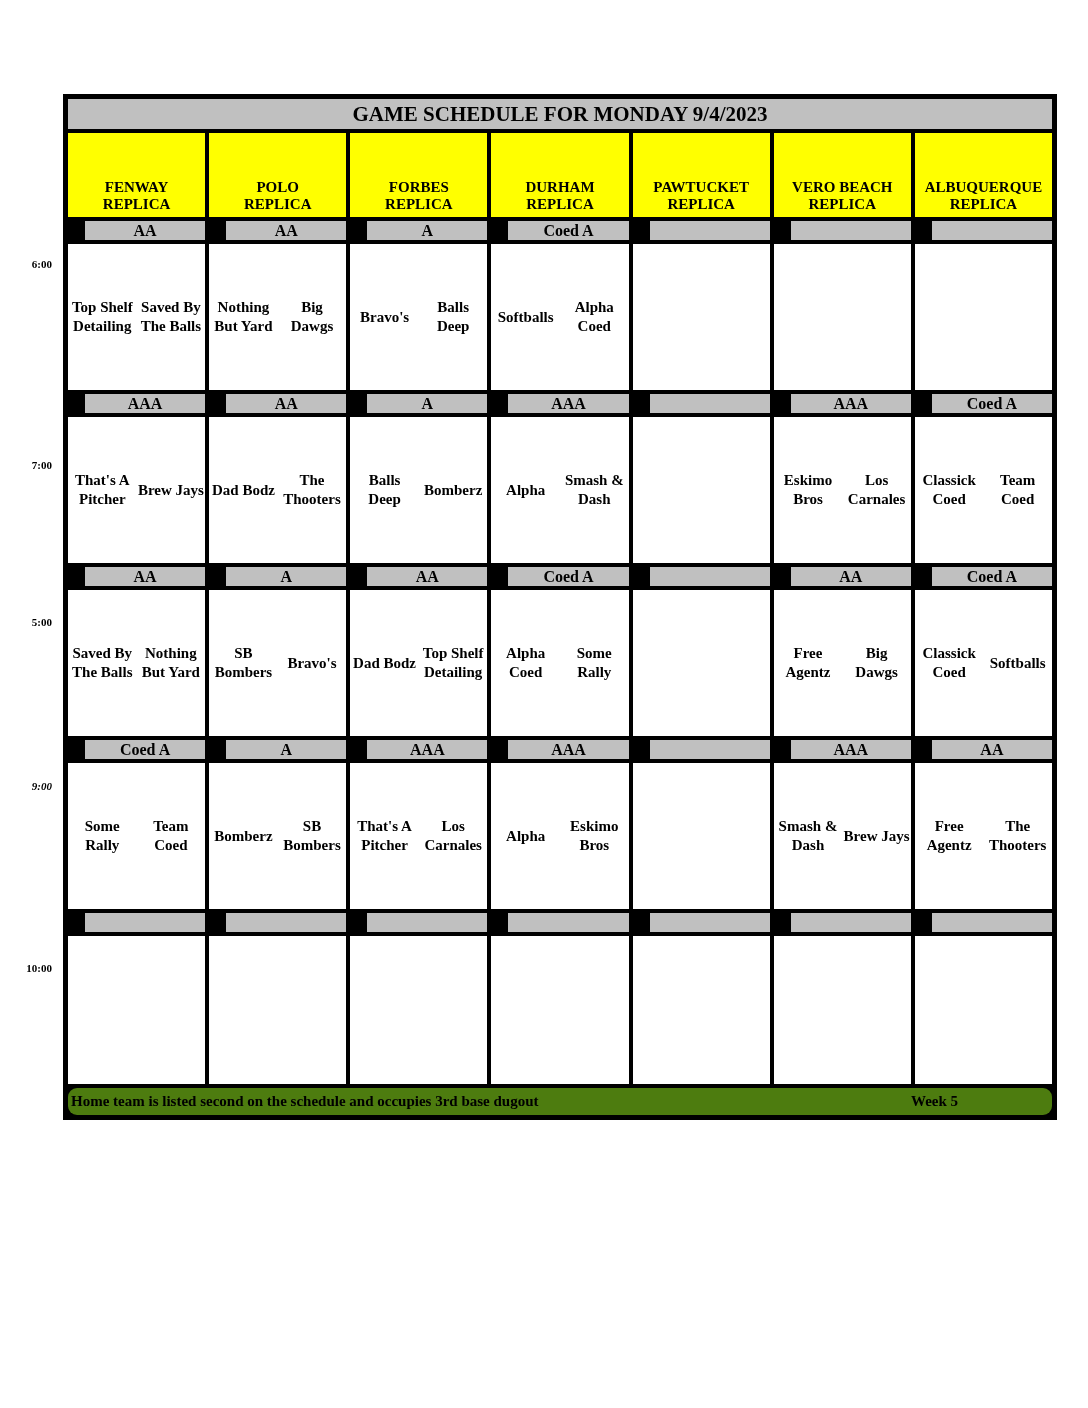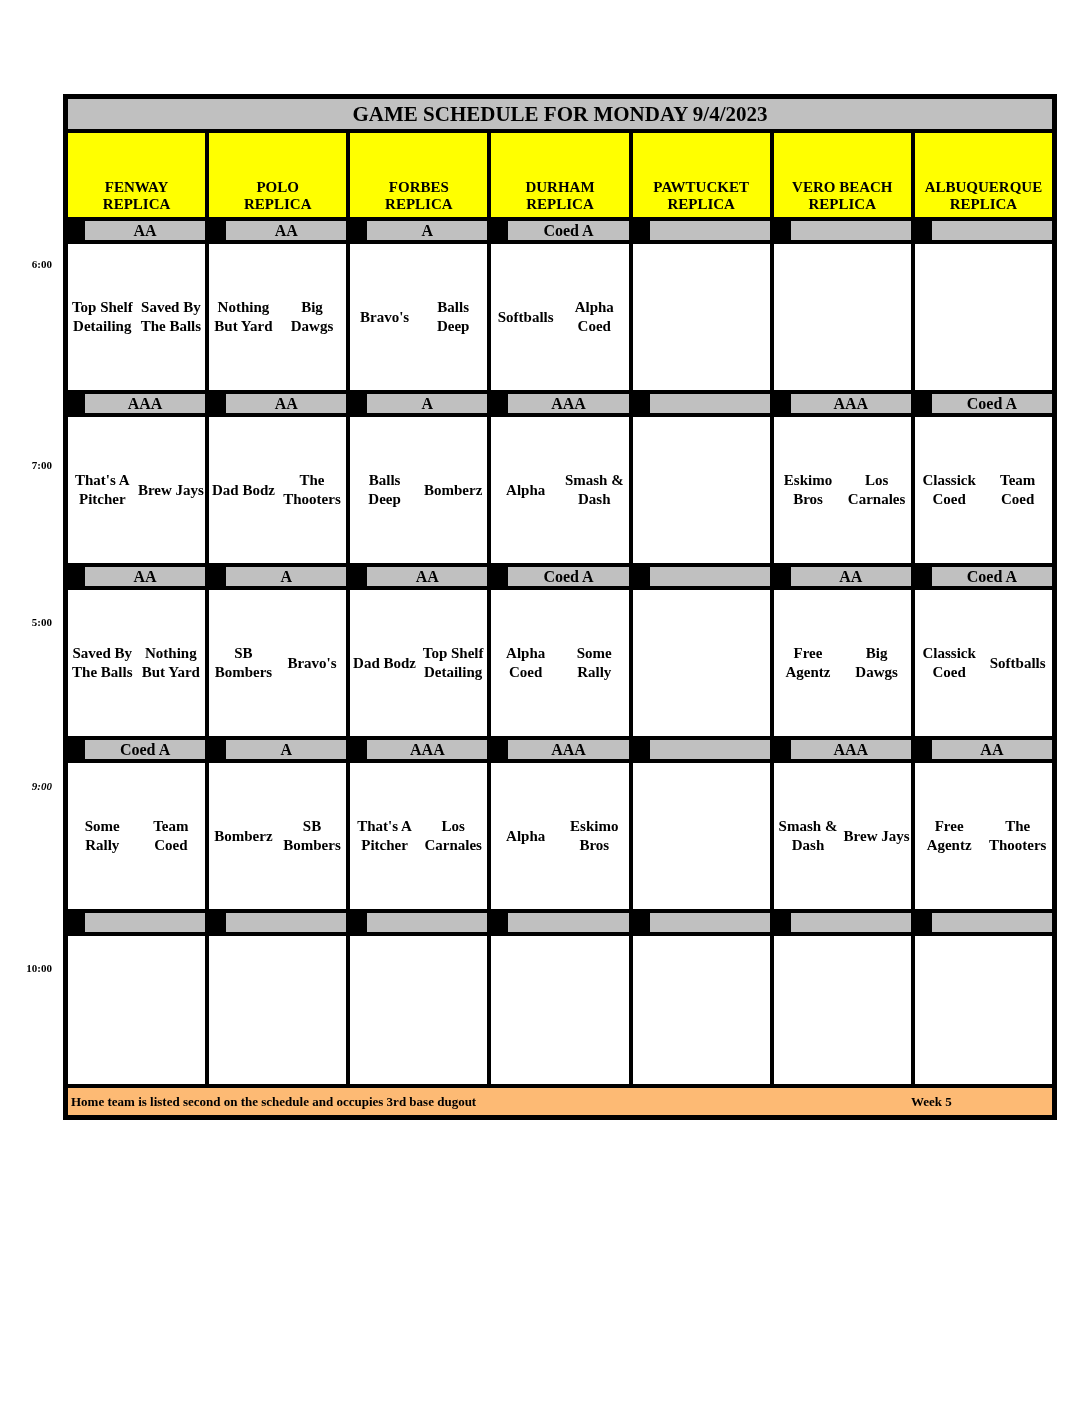--- a/index.html
+++ b/index.html
@@ -64,24 +64,25 @@
   .game-cell .team {
     flex: 1;
     display: flex;
     align-items: center;
     justify-content: center;
     line-height: 1.25;
     padding: 0 1px;
   }
   .footer-row {
     grid-column: 1 / -1;
-    background: #fdba74;
-    display: flex;
-    align-items: center;
-    font-size: 13px;
+    background: #4d7c0f;
+    display: flex;
+    align-items: center;
+    font-size: 15px;
+    border-radius: 9px;
   }
   .footer-note {
     flex: 1;
     text-align: left;
     padding-left: 3px;
   }
   .week-label {
     width: 141px;
     text-align: left;
   }

